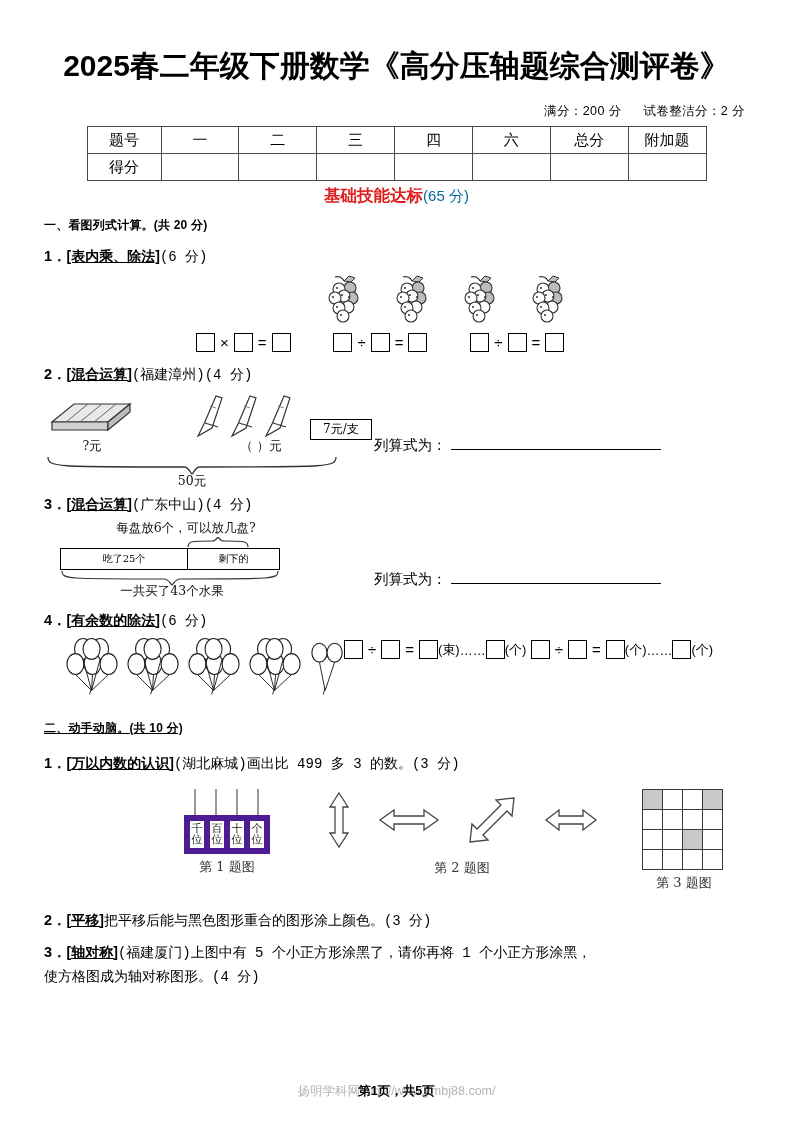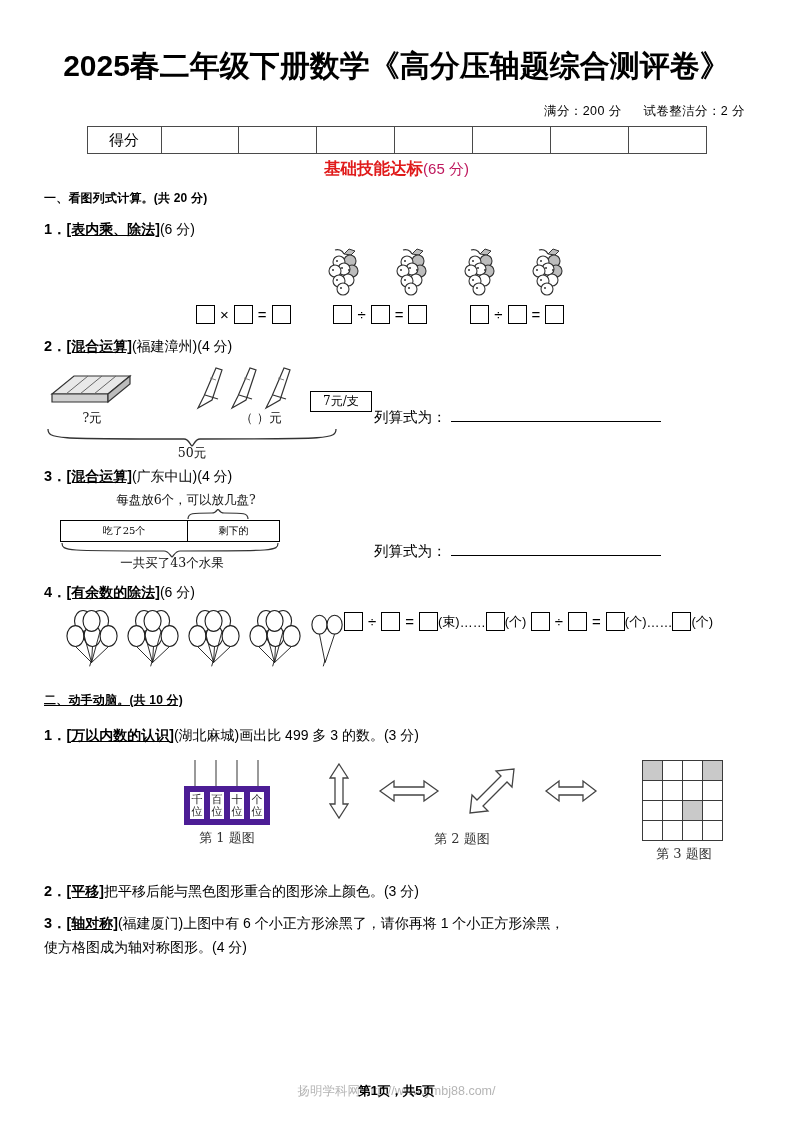--- a/index.html
+++ b/index.html
@@ -52,33 +52,33 @@
   table.score-table td.lbl { width: 74px; }
 
   
   .section-banner {
     text-align: center;
     margin-top: 4px;
     font-size: 16.5px;
     font-weight: bold;
   }
   .section-banner .red { color: #e01b1b; }
-  .section-banner .pts { color: #be185d; font-weight: normal; font-size: 15px; }
+  .section-banner .pts { color: #0369a1; font-weight: normal; font-size: 15px; }
 
   
   .big-head {
     font-size: 12px;
     font-weight: bold;
     margin-top: 10px;
     letter-spacing: .2px;
   }
   .q-line { font-size: 14px; margin-top: 12px; line-height: 1.5; }
   .q-num { font-weight: bold; font-size: 14.5px; }
   .tag { text-decoration: underline; font-weight: bold; }
-  .plain { font-weight: normal; }
+  .plain { font-weight: normal; font-family: Liberation Mono, monospace; }
 
   
   .row { display: flex; align-items: flex-start; }
 
   
   .bx {
     display: inline-block;
     width: 19px; height: 19px;
     border: 1.4px solid #000;
     vertical-align: middle;
@@ -178,20 +178,30 @@
 
   <div class="title">2025春二年级下册数学《高分压轴题综合测评卷》</div>
 
   <div class="score-info">
     <span>满分：200 分</span>
     <span>试卷整洁分：2 分</span>
   </div>
 
   <table class="score-table">
     <tbody>
+        <tr>
+      <td class="lbl">题号</td>
+      <td>一</td>
+      <td>二</td>
+      <td>三</td>
+      <td>四</td>
+      <td>六</td>
+      <td>总分</td>
+      <td>附加题</td>
+    </tr>
     <tr>
       <td class="lbl">得分</td>
       <td></td>
       <td></td>
       <td></td>
       <td></td>
       <td></td>
       <td></td>
       <td></td>
     </tr>
@@ -569,21 +579,21 @@
         </table>
       <div class="cap" style="width:84px;">第 3 题图</div>
     </div>
   </div>
 
   <div class="q-line" style="margin-top:18px;">
     <span class="q-num">2．</span><span class="tag">[平移]</span><span class="plain">把平移后能与黑色图形重合的图形涂上颜色。</span><span class="plain">(3 分)</span>
   </div>
 
   <div class="q-line" style="margin-top:10px;">
-    <span class="q-num">3．</span><span class="tag">[轴对称]</span><span class="plain">(福建厦门)</span><span class="plain">上图中有 6 个小正方形涂黑了，请你再将 1 个小正方形涂黑，</span>
+    <span class="q-num">3．</span><span class="tag">[轴对称]</span><span class="plain">(福建厦门)</span><span class="plain">上图中有 5 个小正方形涂黑了，请你再将 1 个小正方形涂黑，</span>
   </div>
   <div class="q-line" style="margin-top:2px;">
     <span class="plain">使方格图成为轴对称图形。</span><span class="plain">(4 分)</span>
   </div>
 
   <div class="footer">
     <div class="wm">扬明学科网 http://www.ymbj88.com/</div>
     <div class="pg">第1页，共5页</div>
   </div>
 

